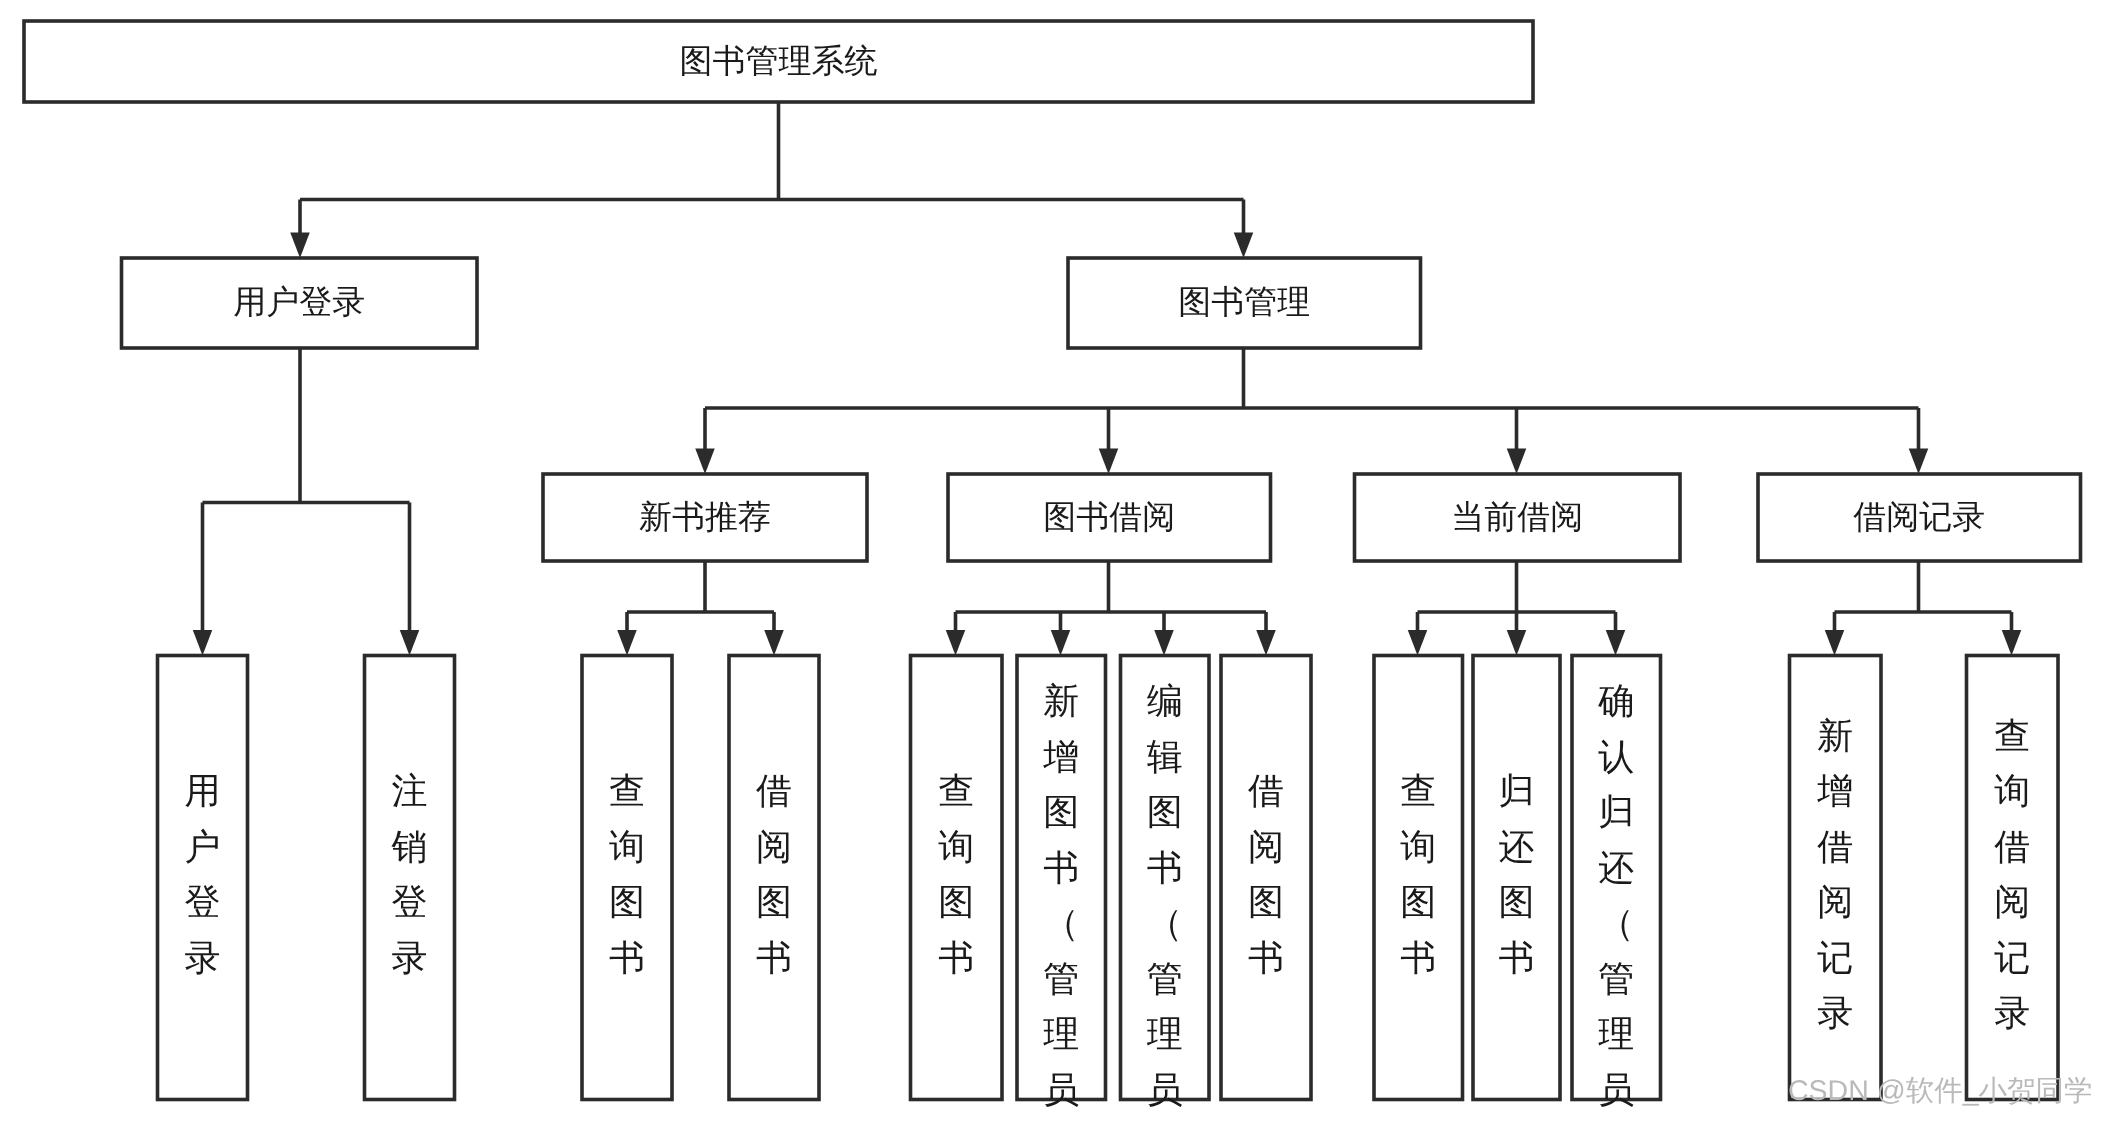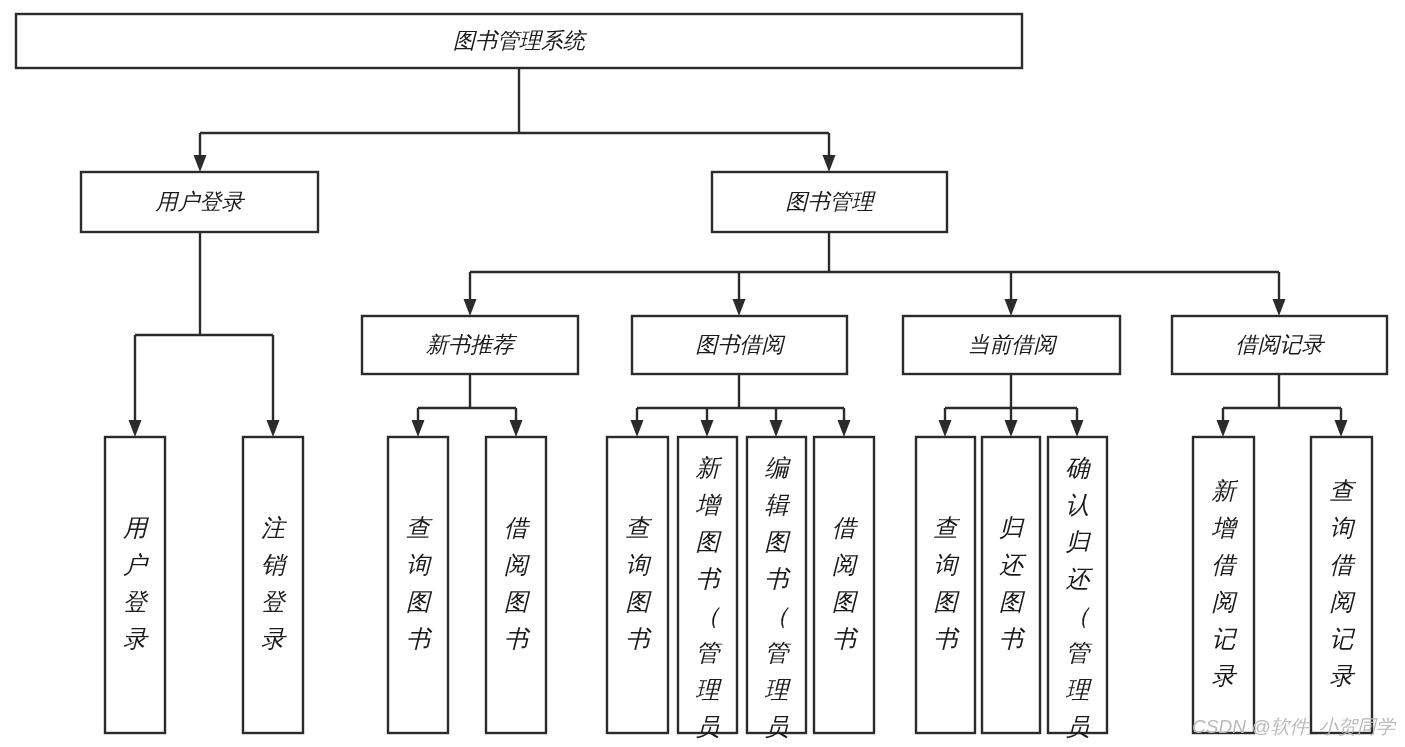--- a/index.html
+++ b/index.html
@@ -10,21 +10,20 @@
   }
   body {
     font-family: "Liberation Sans", "DejaVu Sans", sans-serif;
   }
   #diagram-root {
     position: relative;
     width: 1405px;
     height: 747px;
     background: #ffffff;
     overflow: hidden;
-    font-style: italic;
   }
   svg.diagram-canvas {
     position: absolute;
     left: 0;
     top: 0;
     width: 1405px;
     height: 747px;
     display: block;
   }
   .node-box {

